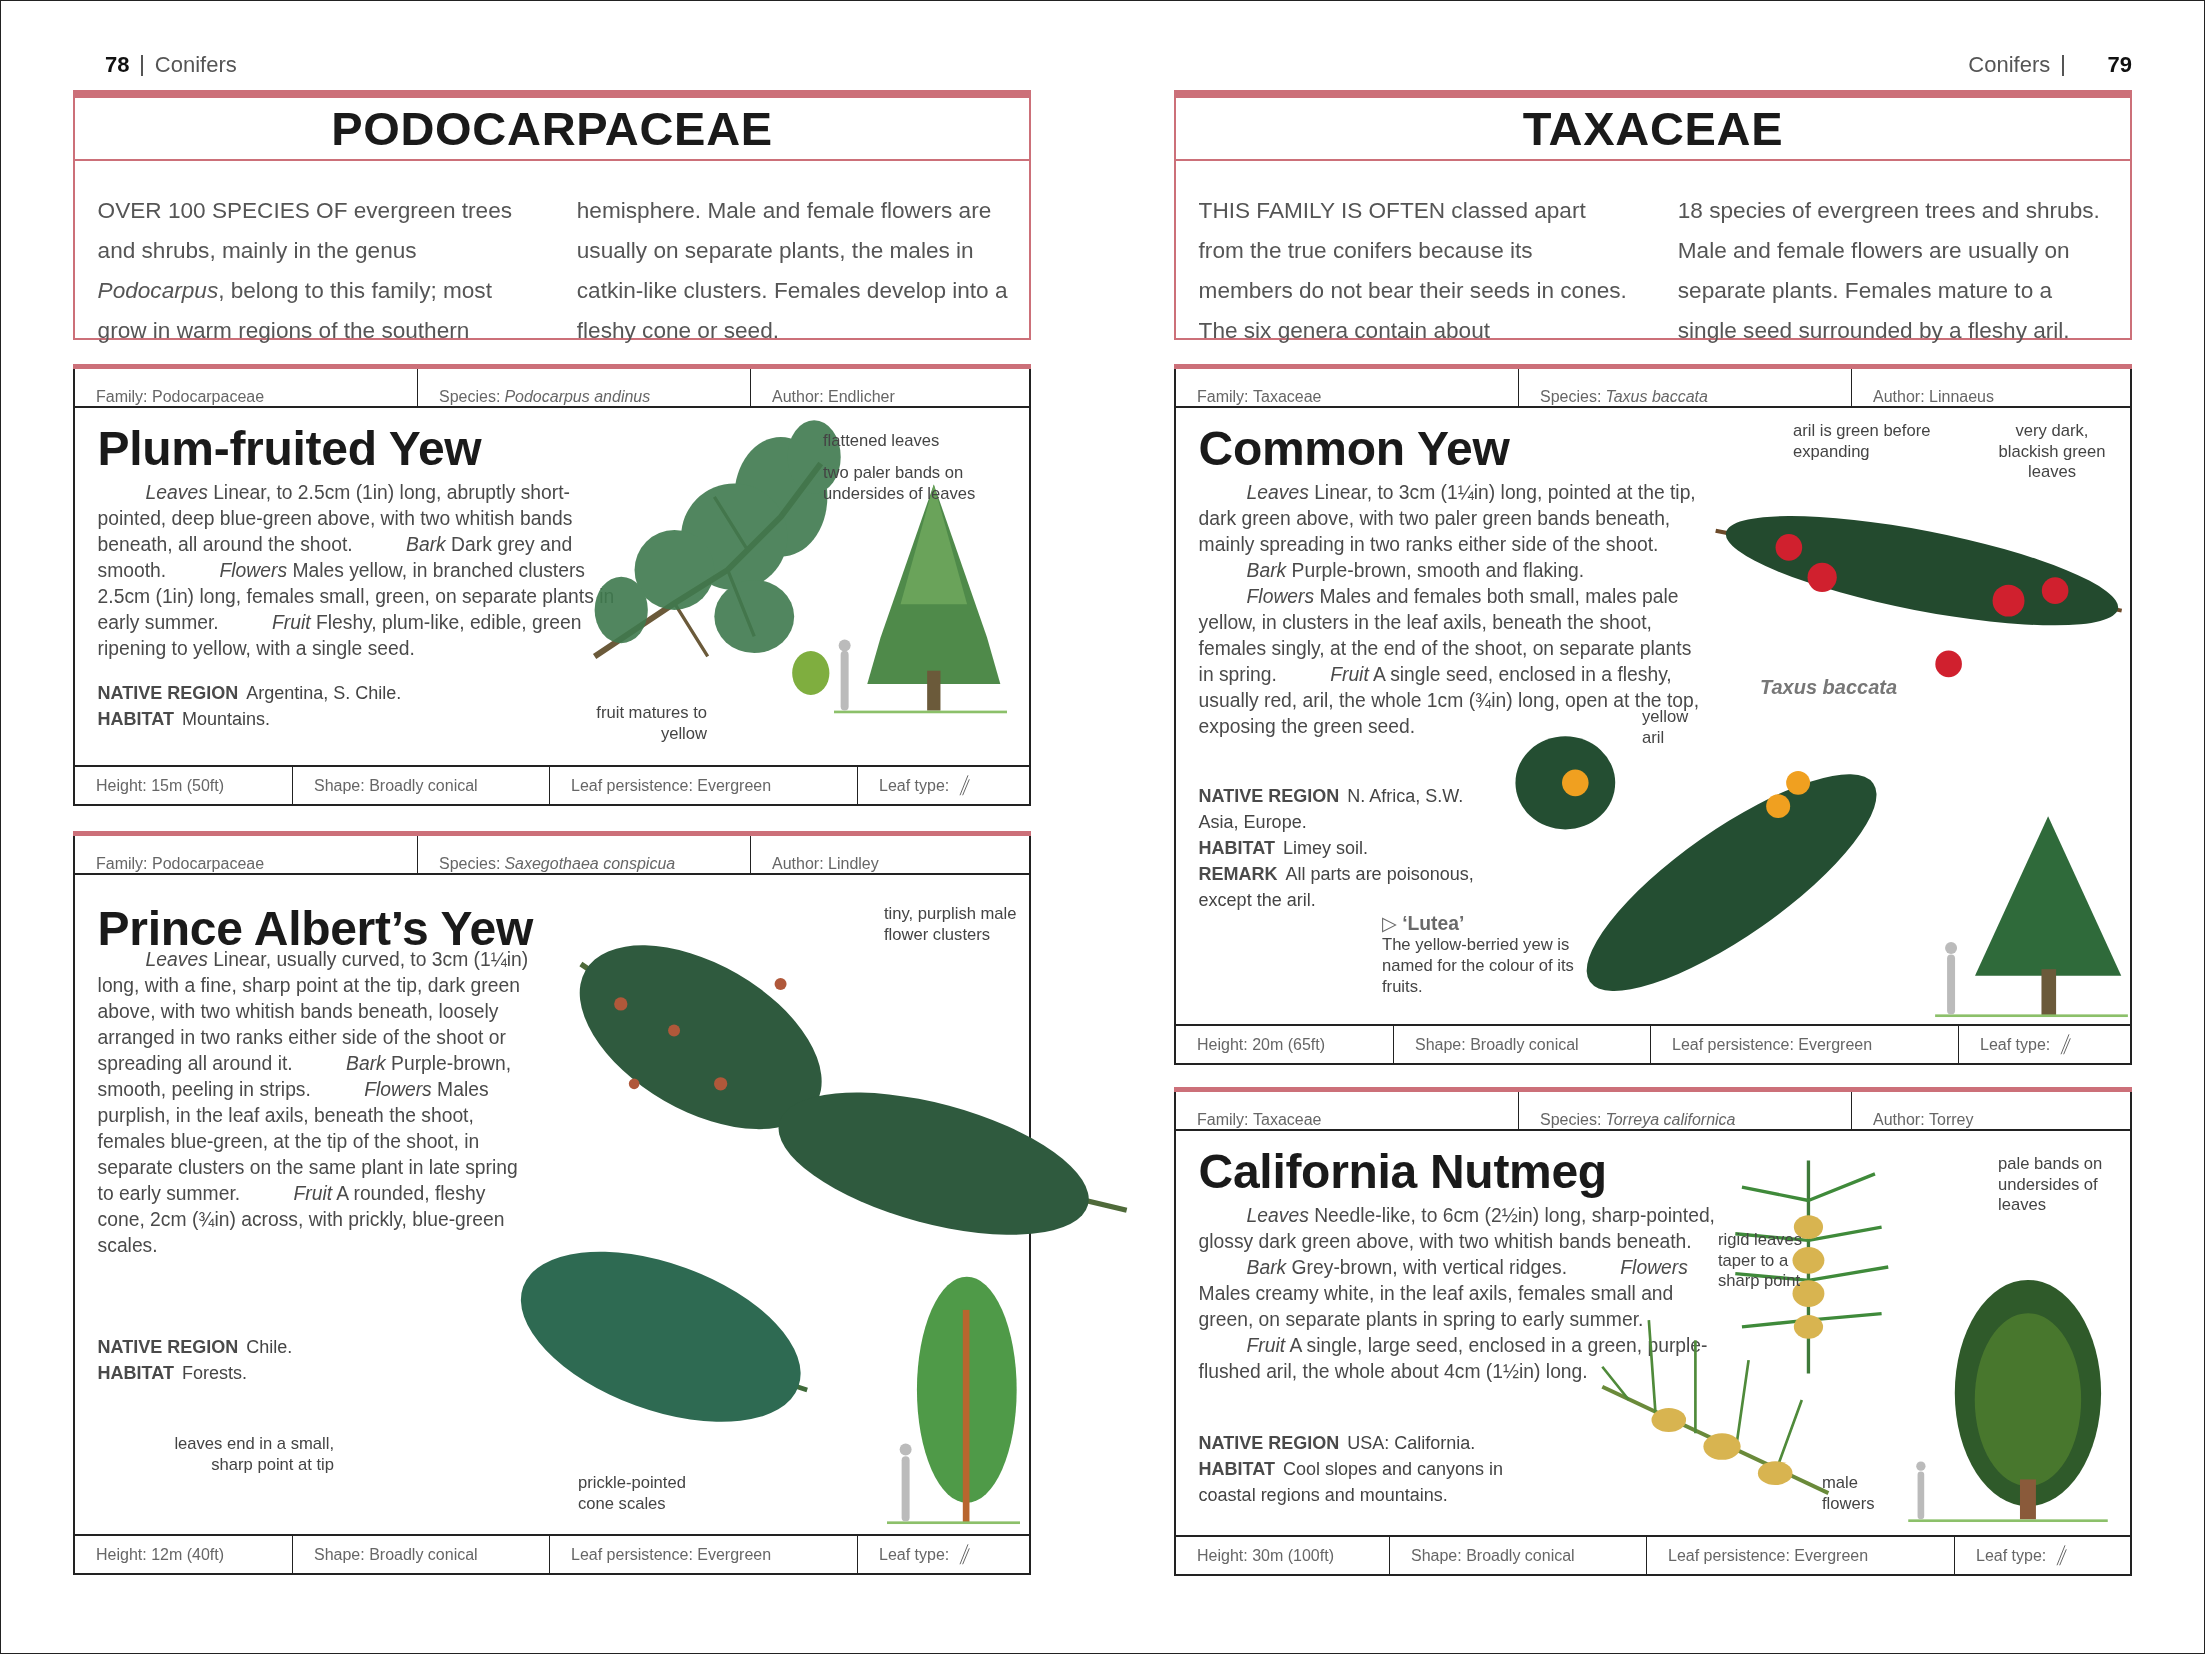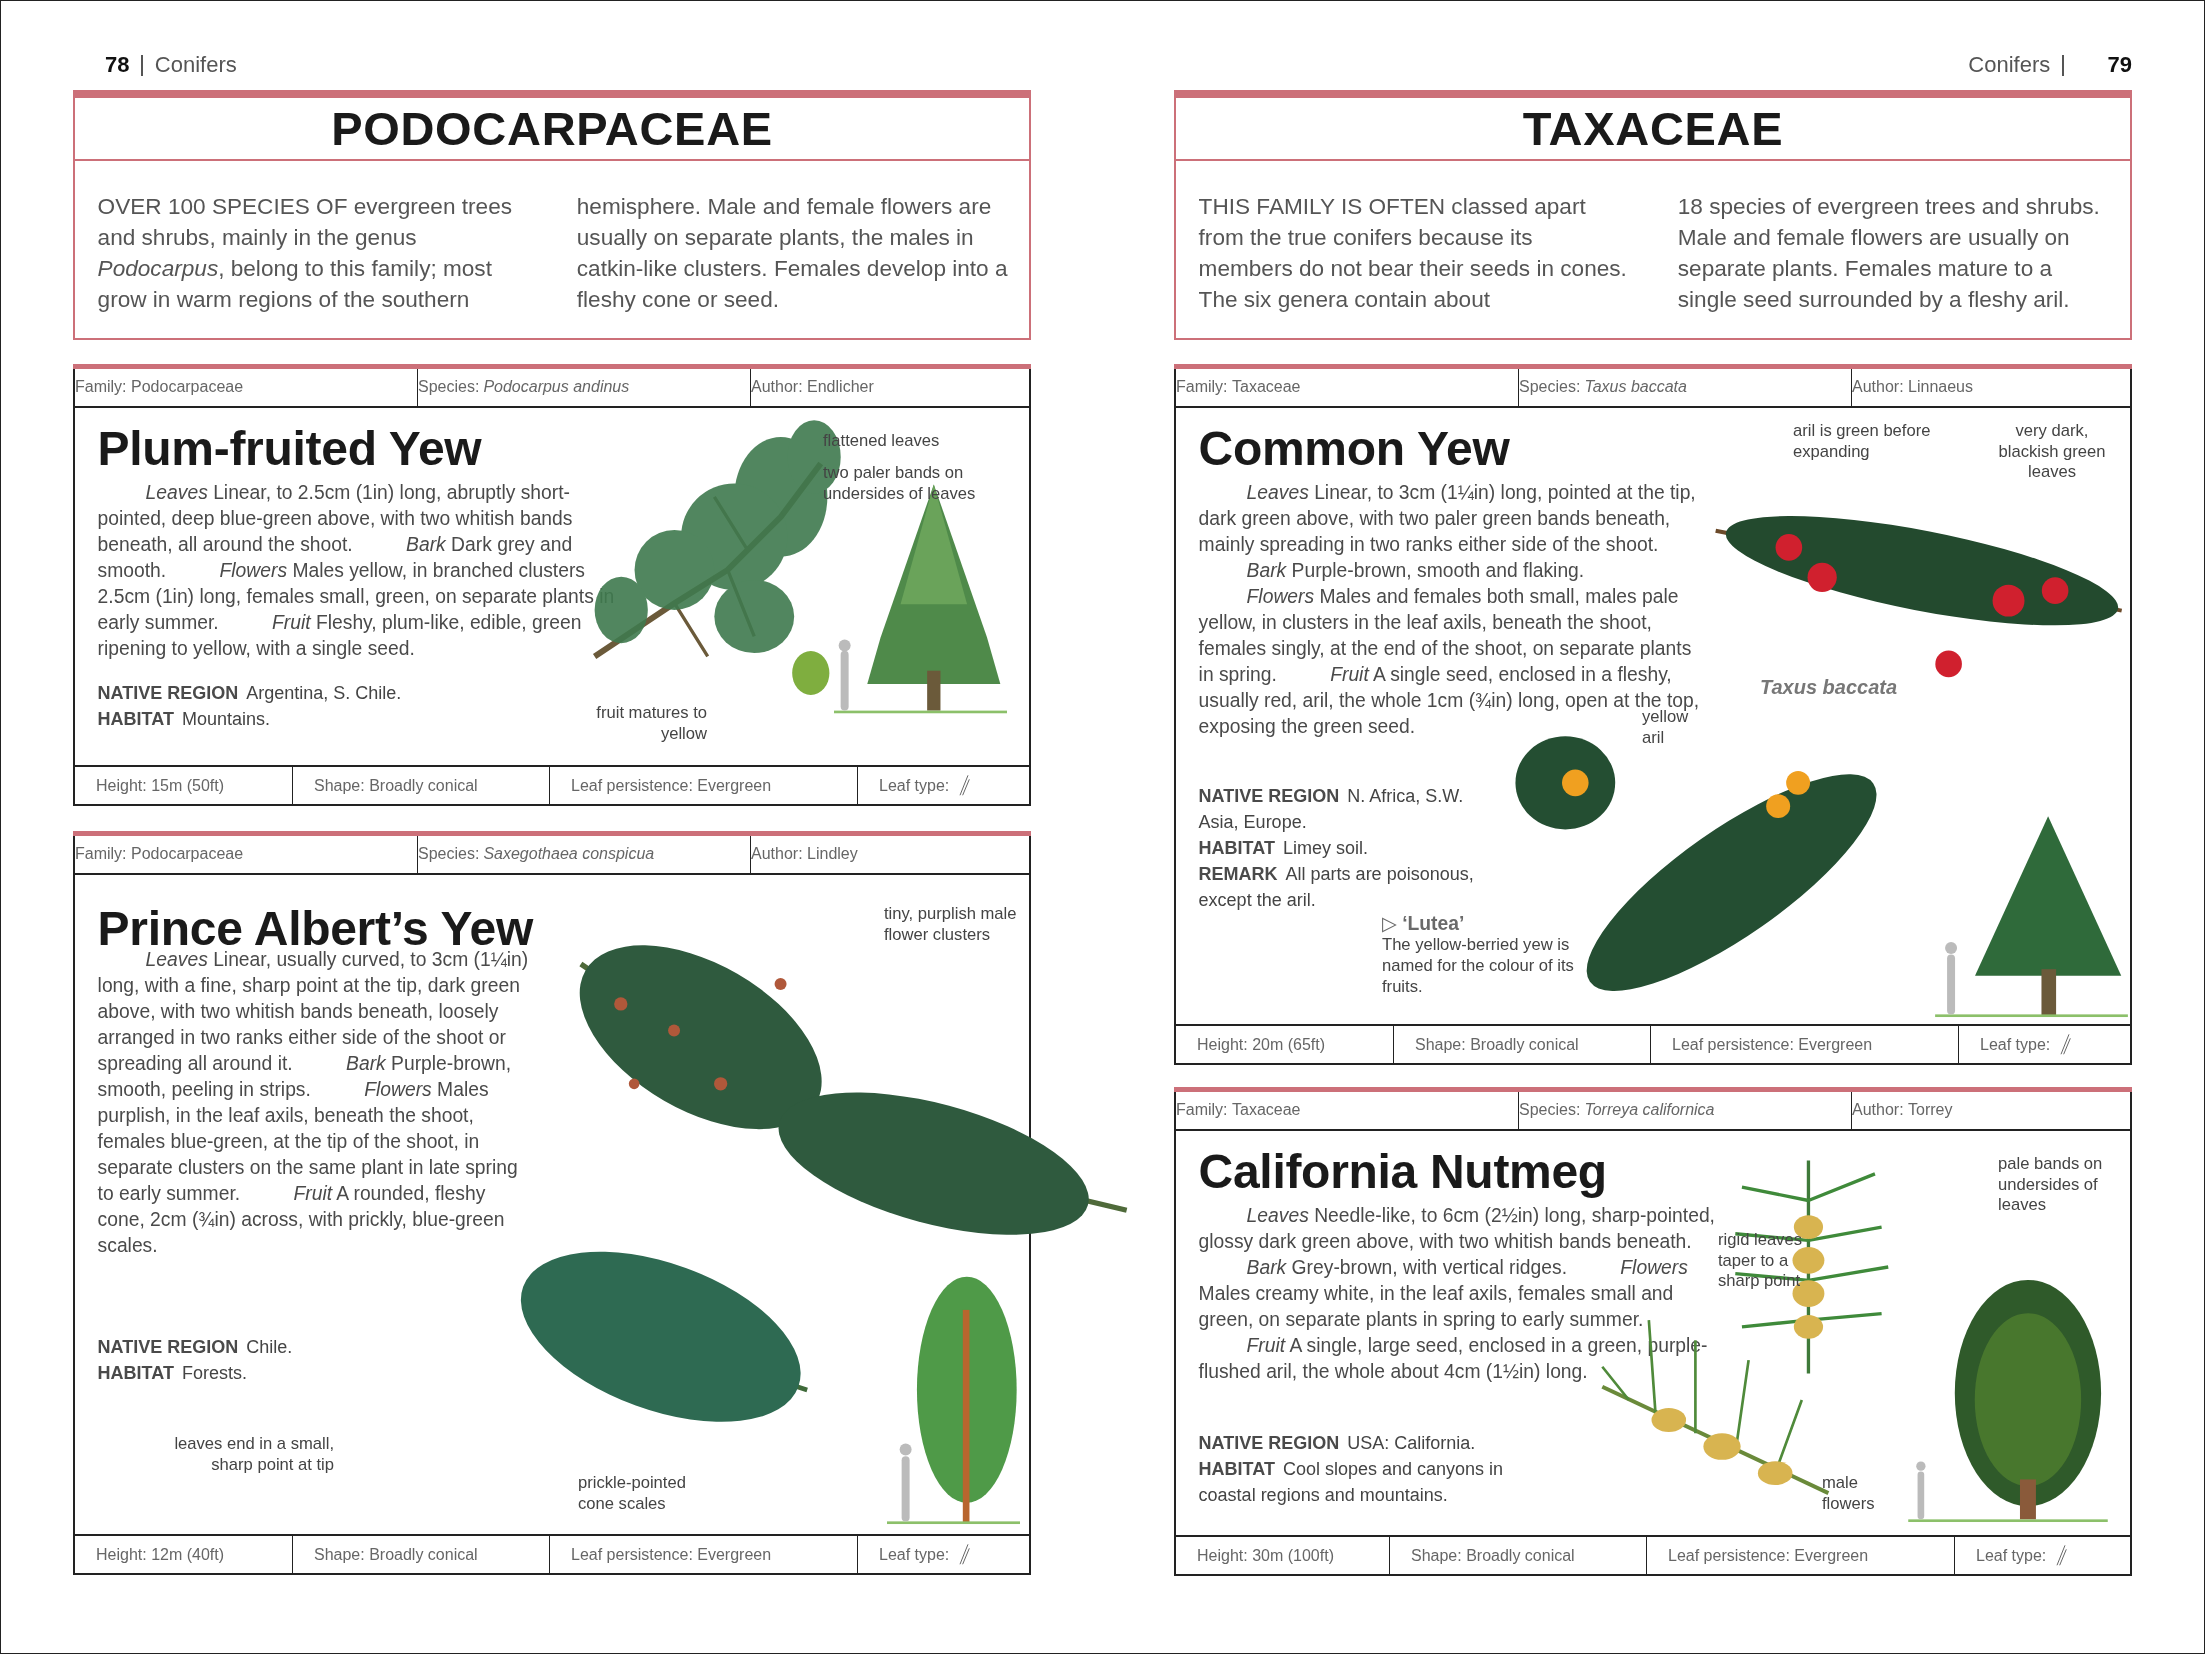--- a/index.html
+++ b/index.html
@@ -10,27 +10,27 @@
   .outer-frame { position:absolute; left:0; top:0; width:2203px; height:1652px; border:1.3px solid #222; }
   .page-header { position:absolute; top:52px; font-size:22px; color:#333; display:flex; align-items:center; gap:12px; }
   .page-header .num { color:#111; font-weight:bold;margin-left:32px; }
   .page-header .sep { width:1.3px; height:21px; background:#555; }
   .page-header .sect { color:#555; }
 
   .family-box { position:absolute; border:2px solid #cc7079; border-top:none; box-sizing:border-box; }
   .family-box .topbar { position:absolute; left:-2px; right:-2px; top:0; height:8px; background:#cc7079; }
   .family-box .title-band { position:absolute; left:0; right:0; top:8px; height:61px; border-bottom:2.7px solid #cc7079;
     display:flex; align-items:center; justify-content:center; font-size:47px; font-weight:bold; color:#1a1a1a; letter-spacing:0.7px;}
-  .family-box .intro { position:absolute; left:22.6px; right:20px; top:101px; display:flex; gap:47px; font-size:22.6px; line-height:31px; color:#555; }
+  .family-box .intro { position:absolute; left:22.6px; right:20px; top:101px; display:flex; gap:47px; font-size:22.6px; line-height:40px; color:#555; }
   .family-box .intro .col { flex:1; }
 
   .card { position:absolute; border:2px solid #222; border-top:none; box-sizing:border-box; background:#fff; }
   .card .topbar { position:absolute; left:-2px; right:-2px; top:0; height:4.7px; background:#cc7079; }
   .card .meta { position:absolute; left:0; right:0; top:4.7px; height:37px; border-bottom:2.7px solid #222; display:flex; font-size:16px; color:#666; }
-  .card .meta .cell { display:flex; align-items:center; border-right:1.3px solid #222; box-sizing:border-box; }
+  .card .meta .cell { display:flex; align-items:flex-end; padding-left:21px; border-right:1.3px solid #222; box-sizing:border-box; }
   .card .meta .cell:last-child { border-right:none; }
   .card .meta i { font-style:italic; margin-left:4px; }
   .card .footer { position:absolute; left:0; right:0; bottom:0; height:37px; border-top:2.7px solid #222; display:flex; font-size:16px; color:#666; }
   .card .footer .cell { display:flex; align-items:center; padding-left:21px; border-right:1.3px solid #222; box-sizing:border-box; }
   .card .footer .cell:last-child { border-right:none; }
   .leaf-glyph { display:inline-block; width:16px; height:22.6px; margin-left:6.7px; }
   .card .name { position:absolute; left:22.6px; font-size:48px; font-weight:bold; color:#1a1a1a; letter-spacing:-0.3px; }
   .card .desc { position:absolute; left:22.6px; font-size:19.3px; line-height:26px; color:#4a4a4a; }
   .card .desc i { font-style:italic;margin-left:48px; }
   .card .facts { position:absolute; left:22.6px; font-size:18px; line-height:26px; color:#444; }

